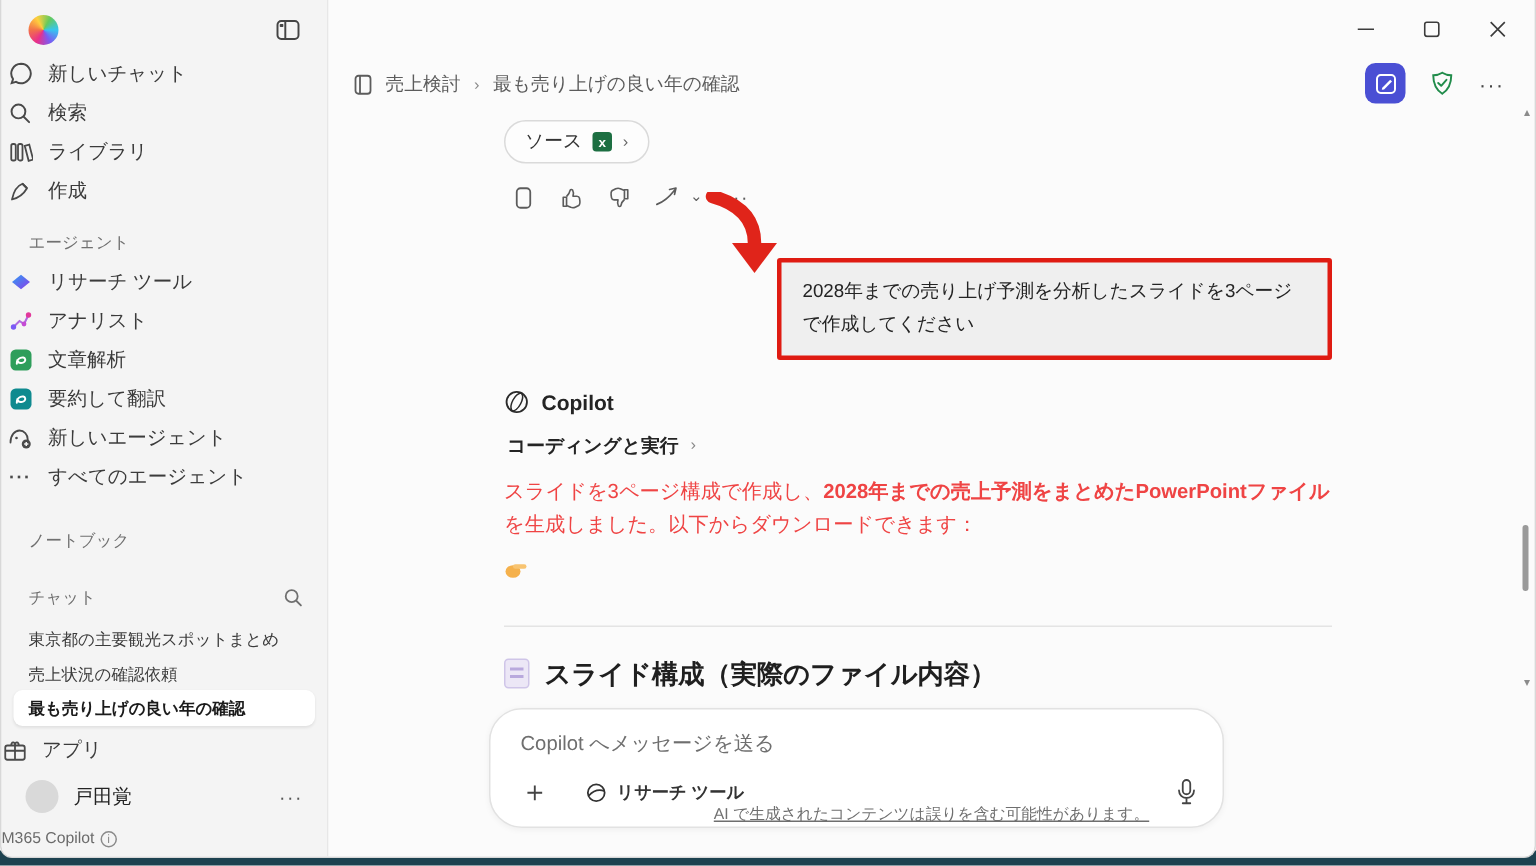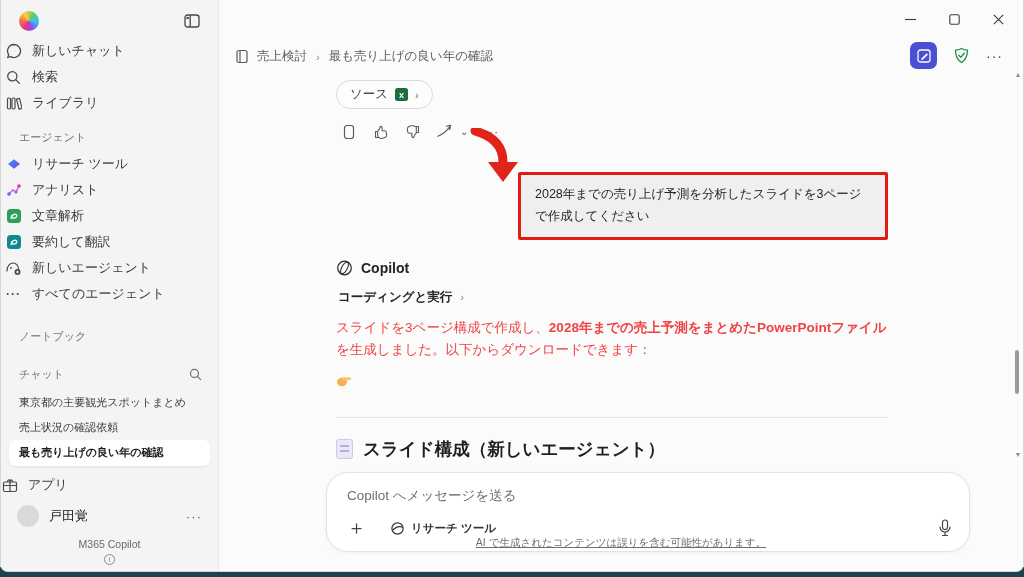--- a/index.html
+++ b/index.html
@@ -27,21 +27,21 @@
   .chat-item.active { background:#fff; margin:1px 8px; padding:5px 10px; border-radius:6px;
     font-weight:700; color:#1b1b1b; box-shadow:0 1px 2px rgba(0,0,0,.08); height:26px; }
   .chat-item.active::before { content:""; position:absolute; left:-5px; top:6px; width:3px; height:14px;
     border-radius:2px; background:#4a4fd4; }
   .side-spacer { flex:1; }
   .bottom-item { display:flex; align-items:center; gap:10px; padding:6px 0; font-size:13px; color:#3b3b3b; cursor:pointer; }
   .user-row { display:flex; align-items:center; gap:10px; padding:5px 16px; font-size:13px; }
   .avatar { width:22px; height:22px; border-radius:50%; background:#d9d9d9; flex:none; }
   .user-more { margin-left:auto; color:#555; letter-spacing:1px; font-size:13px; cursor:pointer; }
   .side-footer { text-align:center; font-size:10.5px; color:#6a6a6a; padding-top:6px; display:flex;
-    align-items:center; justify-content:flex-start; gap:4px;flex-direction:column; }
+    align-items:center; justify-content:flex-start; gap:4px; }
   .info-dot { width:11px; height:11px; border:1px solid #8a8a8a; border-radius:50%; font-size:8px;
     display:inline-flex; align-items:center; justify-content:center; color:#8a8a8a; }
 
   
   .main { flex:1; position:relative; background:#fbfbfb; }
   .win-controls { position:absolute; top:8px; right:10px; display:flex; gap:14px; }
   .win-btn { width:30px; height:22px; display:flex; align-items:center; justify-content:center;
     color:#3c3c3c; font-size:13px; cursor:pointer; }
   .breadcrumb { position:absolute; top:48px; left:14px; display:flex; align-items:center; gap:7px;
     font-size:12.5px; color:#5c5c5c; }
@@ -76,21 +76,21 @@
   .divider { height:1px; background:#e4e4e4; margin-top:26px; width:552px; }
   .h2-row { display:flex; align-items:center; gap:10px; margin-top:19px; }
   .doc-icn { width:17px; height:20px; background:#ece7f6; border:1px solid #cfc5e8; border-radius:3px; position:relative; }
   .doc-icn::before, .doc-icn::after { content:""; position:absolute; left:3px; right:3px; height:2px; background:#b9a9dd; top:5px; }
   .doc-icn::after { top:10px; }
   .h2 { font-size:17.5px; font-weight:700; color:#1f1f1f; }
   .h3-row { display:flex; align-items:center; gap:9px; margin-top:15px; }
   .bluesq { width:14px; height:14px; border-radius:3px; background:#4aa3d8; }
   .h3 { font-size:14px; font-weight:700; color:#222; }
 
-  .composer { position:absolute; left:107px; top:472px; width:644px; height:80px; background:#fff;
+  .composer { position:absolute; left:107px; top:472px; width:490px; height:80px; background:#fff;
     border:1px solid #e2e2e2; border-radius:22px; box-shadow:0 1px 4px rgba(0,0,0,.05); padding:14px 18px 10px 20px; }
   .placeholder { font-size:13.5px; color:#6f6f6f; }
   .composer-row { position:absolute; left:16px; right:16px; bottom:10px; display:flex; align-items:center; gap:14px; }
   .plus { font-size:19px; color:#444; font-weight:400; padding:0 4px; cursor:pointer; }
   .tool-chip { display:flex; align-items:center; gap:6px; font-size:11.5px; font-weight:700; color:#333;
     padding:3px 6px; border-radius:6px; cursor:pointer; }
   .mic { margin-left:auto; cursor:pointer; }
   .disclaimer { position:absolute; left:0; right:0; bottom:21px; text-align:center; font-size:10.5px; color:#6f6f6f;text-decoration:underline; }
 
   .scroll-thumb { position:absolute; right:4px; top:350px; width:4px; height:44px; border-radius:2px; background:#9a9a9a; }
@@ -135,20 +135,29 @@
     <div class="nav-item">
       <span class="icn">
           <svg width="16" height="15" viewBox="0 0 16 15">
             <rect x="1.5" y="2" width="3" height="11" rx="1.2" fill="none" stroke="#4a4a4a" stroke-width="1.2"></rect>
             <rect x="6" y="2" width="3" height="11" rx="1.2" fill="none" stroke="#4a4a4a" stroke-width="1.2"></rect>
             <path d="M10.5 3.2 l3-.8 2.6 10-3 .8z" fill="none" stroke="#4a4a4a" stroke-width="1.2"></path>
           </svg>
         </span>
       <span>ライブラリ</span>
     </div>
+    <div class="nav-item">
+      <span class="icn">
+          <svg width="16" height="15" viewBox="0 0 16 15">
+            <path d="M2 13 C3 8,5 4,9 2.5 l3 3 C10 9,6 12,2 13z" fill="none" stroke="#4a4a4a" stroke-width="1.2" stroke-linejoin="round"></path>
+            <path d="M9 2.5 l3 3" stroke="#4a4a4a" stroke-width="1.2"></path>
+          </svg>
+        </span>
+      <span>作成</span>
+    </div>
 
     <div class="sec-h">エージェント</div>
 
     <div class="agent-item">
       <span class="icn">
           <svg width="16" height="16" viewBox="0 0 16 16">
             <defs>
               <linearGradient id="g1" x1="0" y1="0" x2="1" y2="1">
                 <stop offset="0" stop-color="#2f9df4"></stop>
                 <stop offset="1" stop-color="#8b3de8"></stop>
@@ -350,21 +359,21 @@
         <span><svg width="16" height="13" viewBox="0 0 16 13">
               <ellipse cx="6" cy="8" rx="5" ry="4.2" fill="#f5b14c"></ellipse>
               <rect x="6" y="3.2" width="9" height="3" rx="1.5" fill="#f8c471"></rect>
             </svg></span>
       </div>
 
       <div class="divider"></div>
 
       <div class="h2-row">
         <span class="doc-icn"></span>
-        <span class="h2">スライド構成（新しいエージェント）</span>
+        <span class="h2">スライド構成（実際のファイル内容）</span>
       </div>
 
       <div class="h3-row">
         <span class="bluesq"></span>
         <span class="h3">1ページ目：売上予測の概要</span>
       </div>
     </div>
 
     <svg class="red-arrow" viewBox="0 0 70 62">
       <path d="M18 3 C36 8,46 18,46 34" fill="none" stroke="#e0241a" stroke-width="9" stroke-linecap="round"></path>

